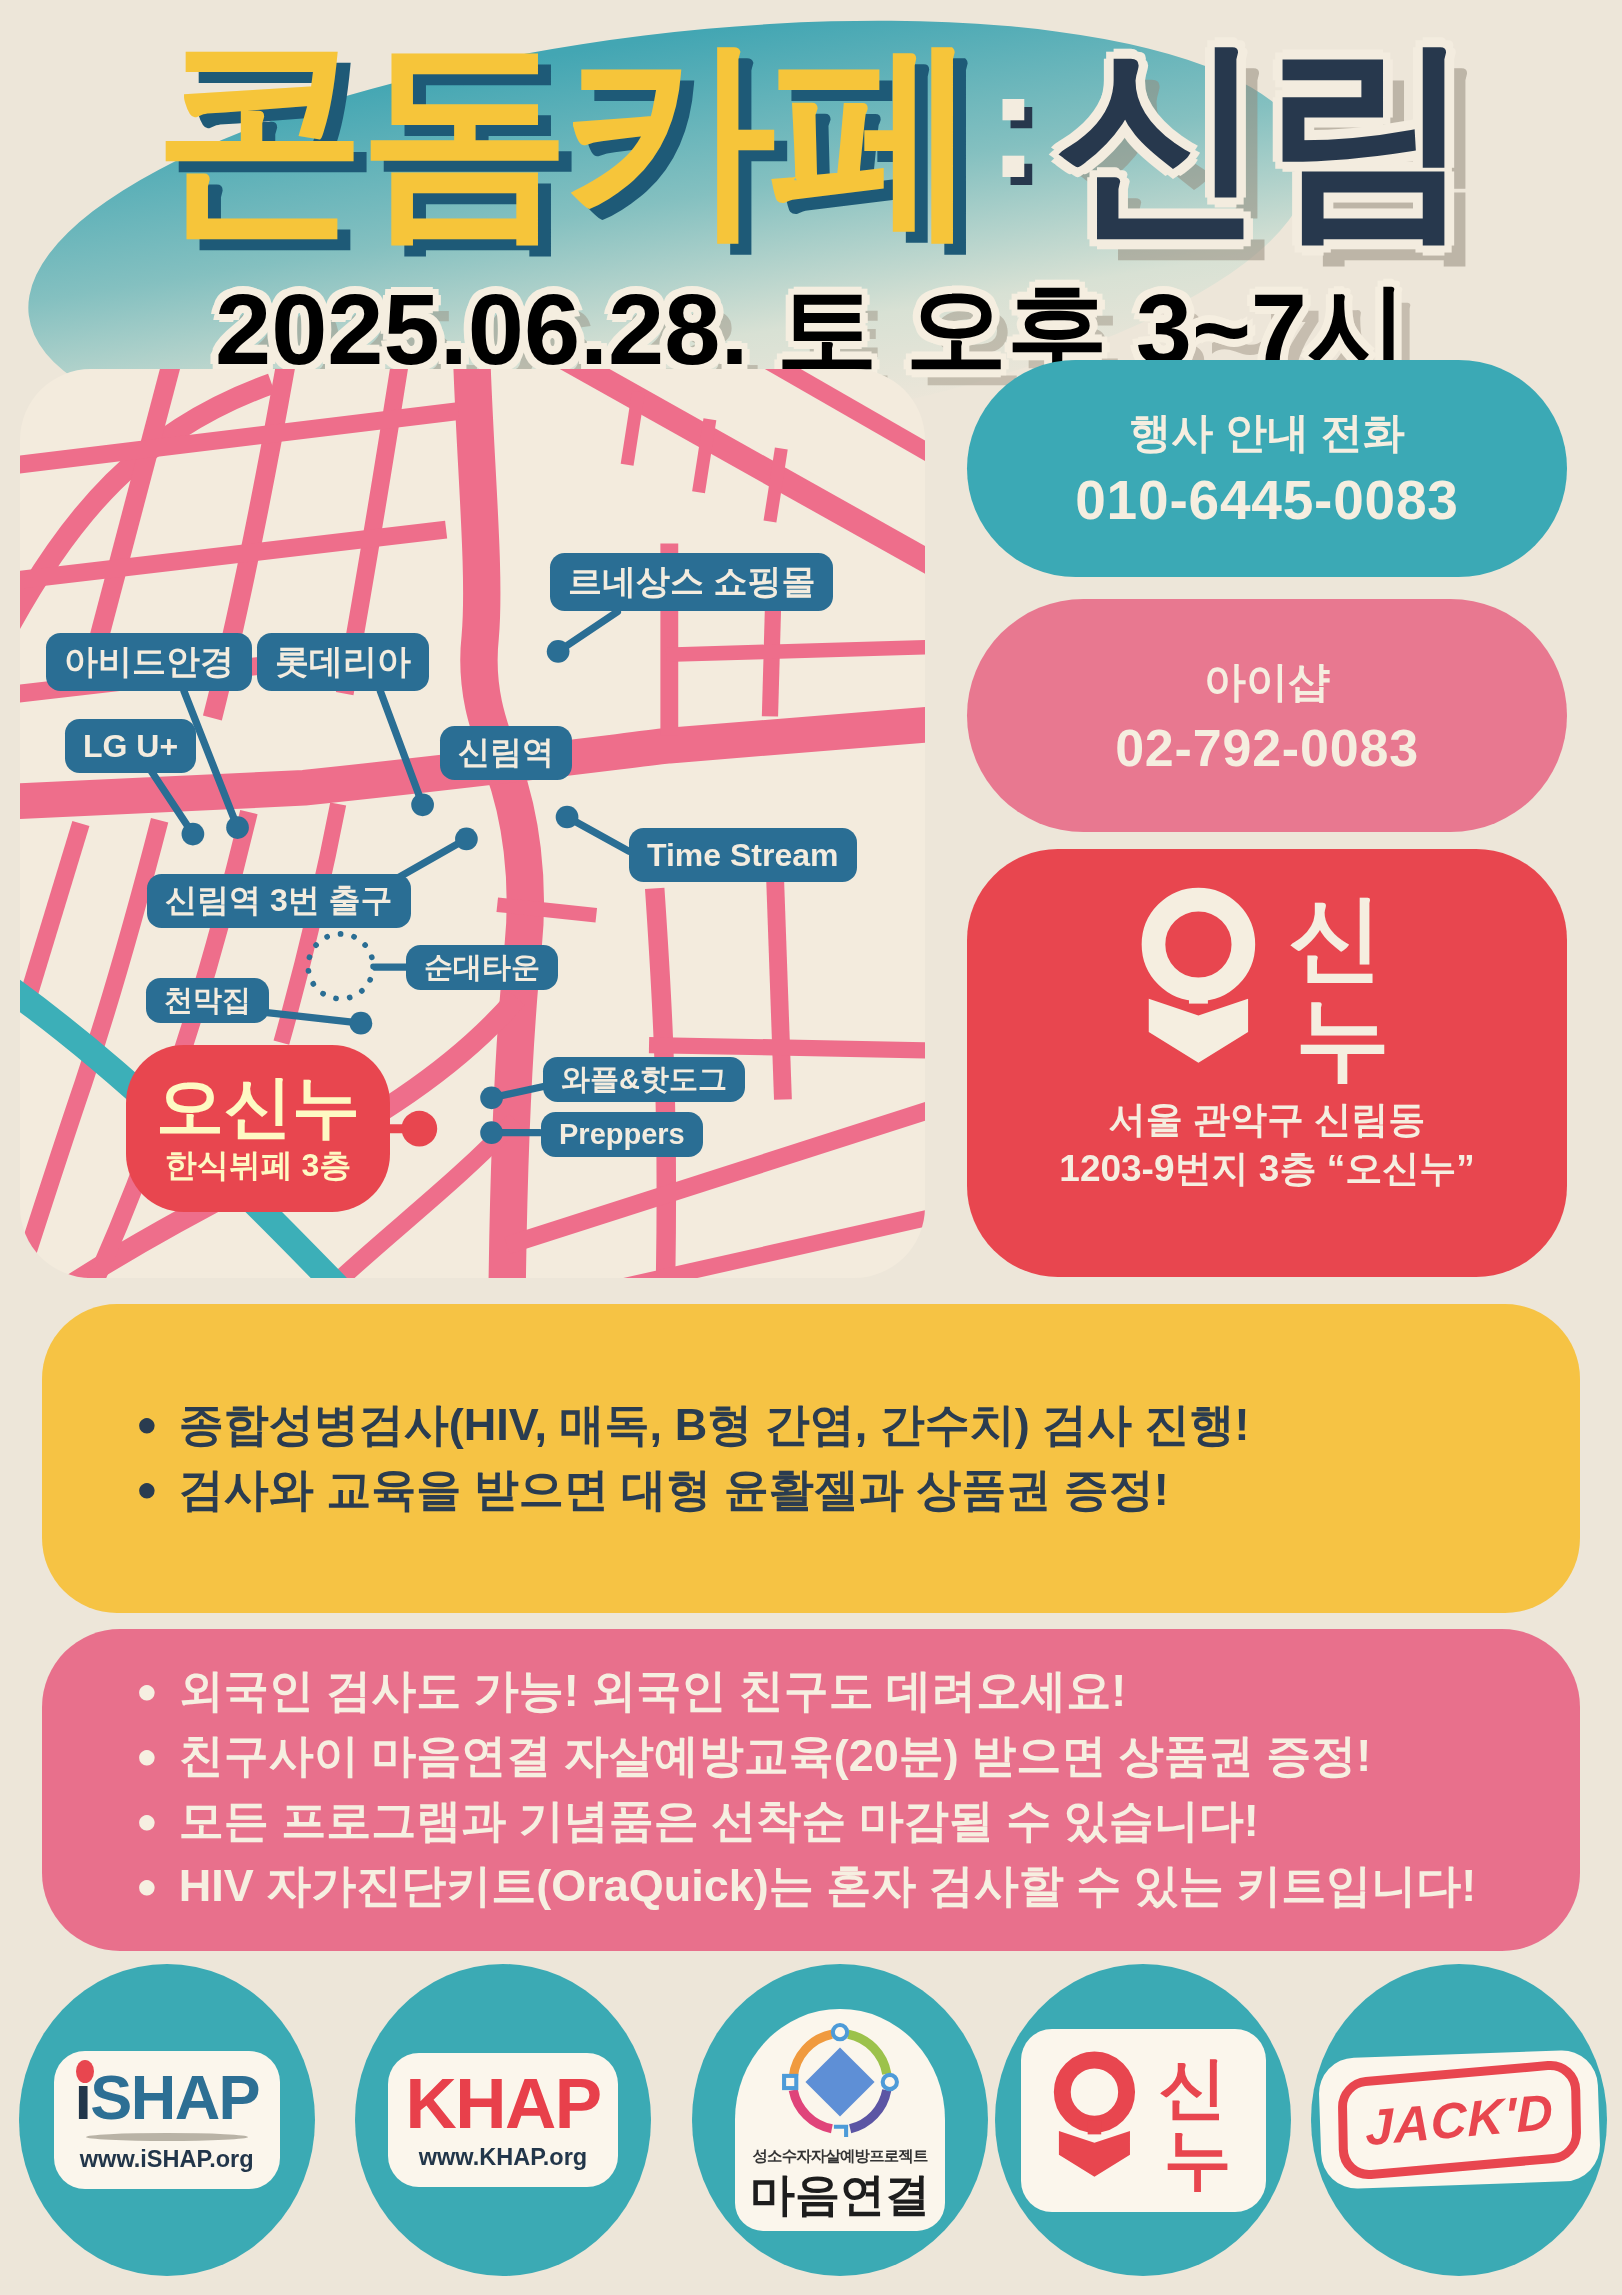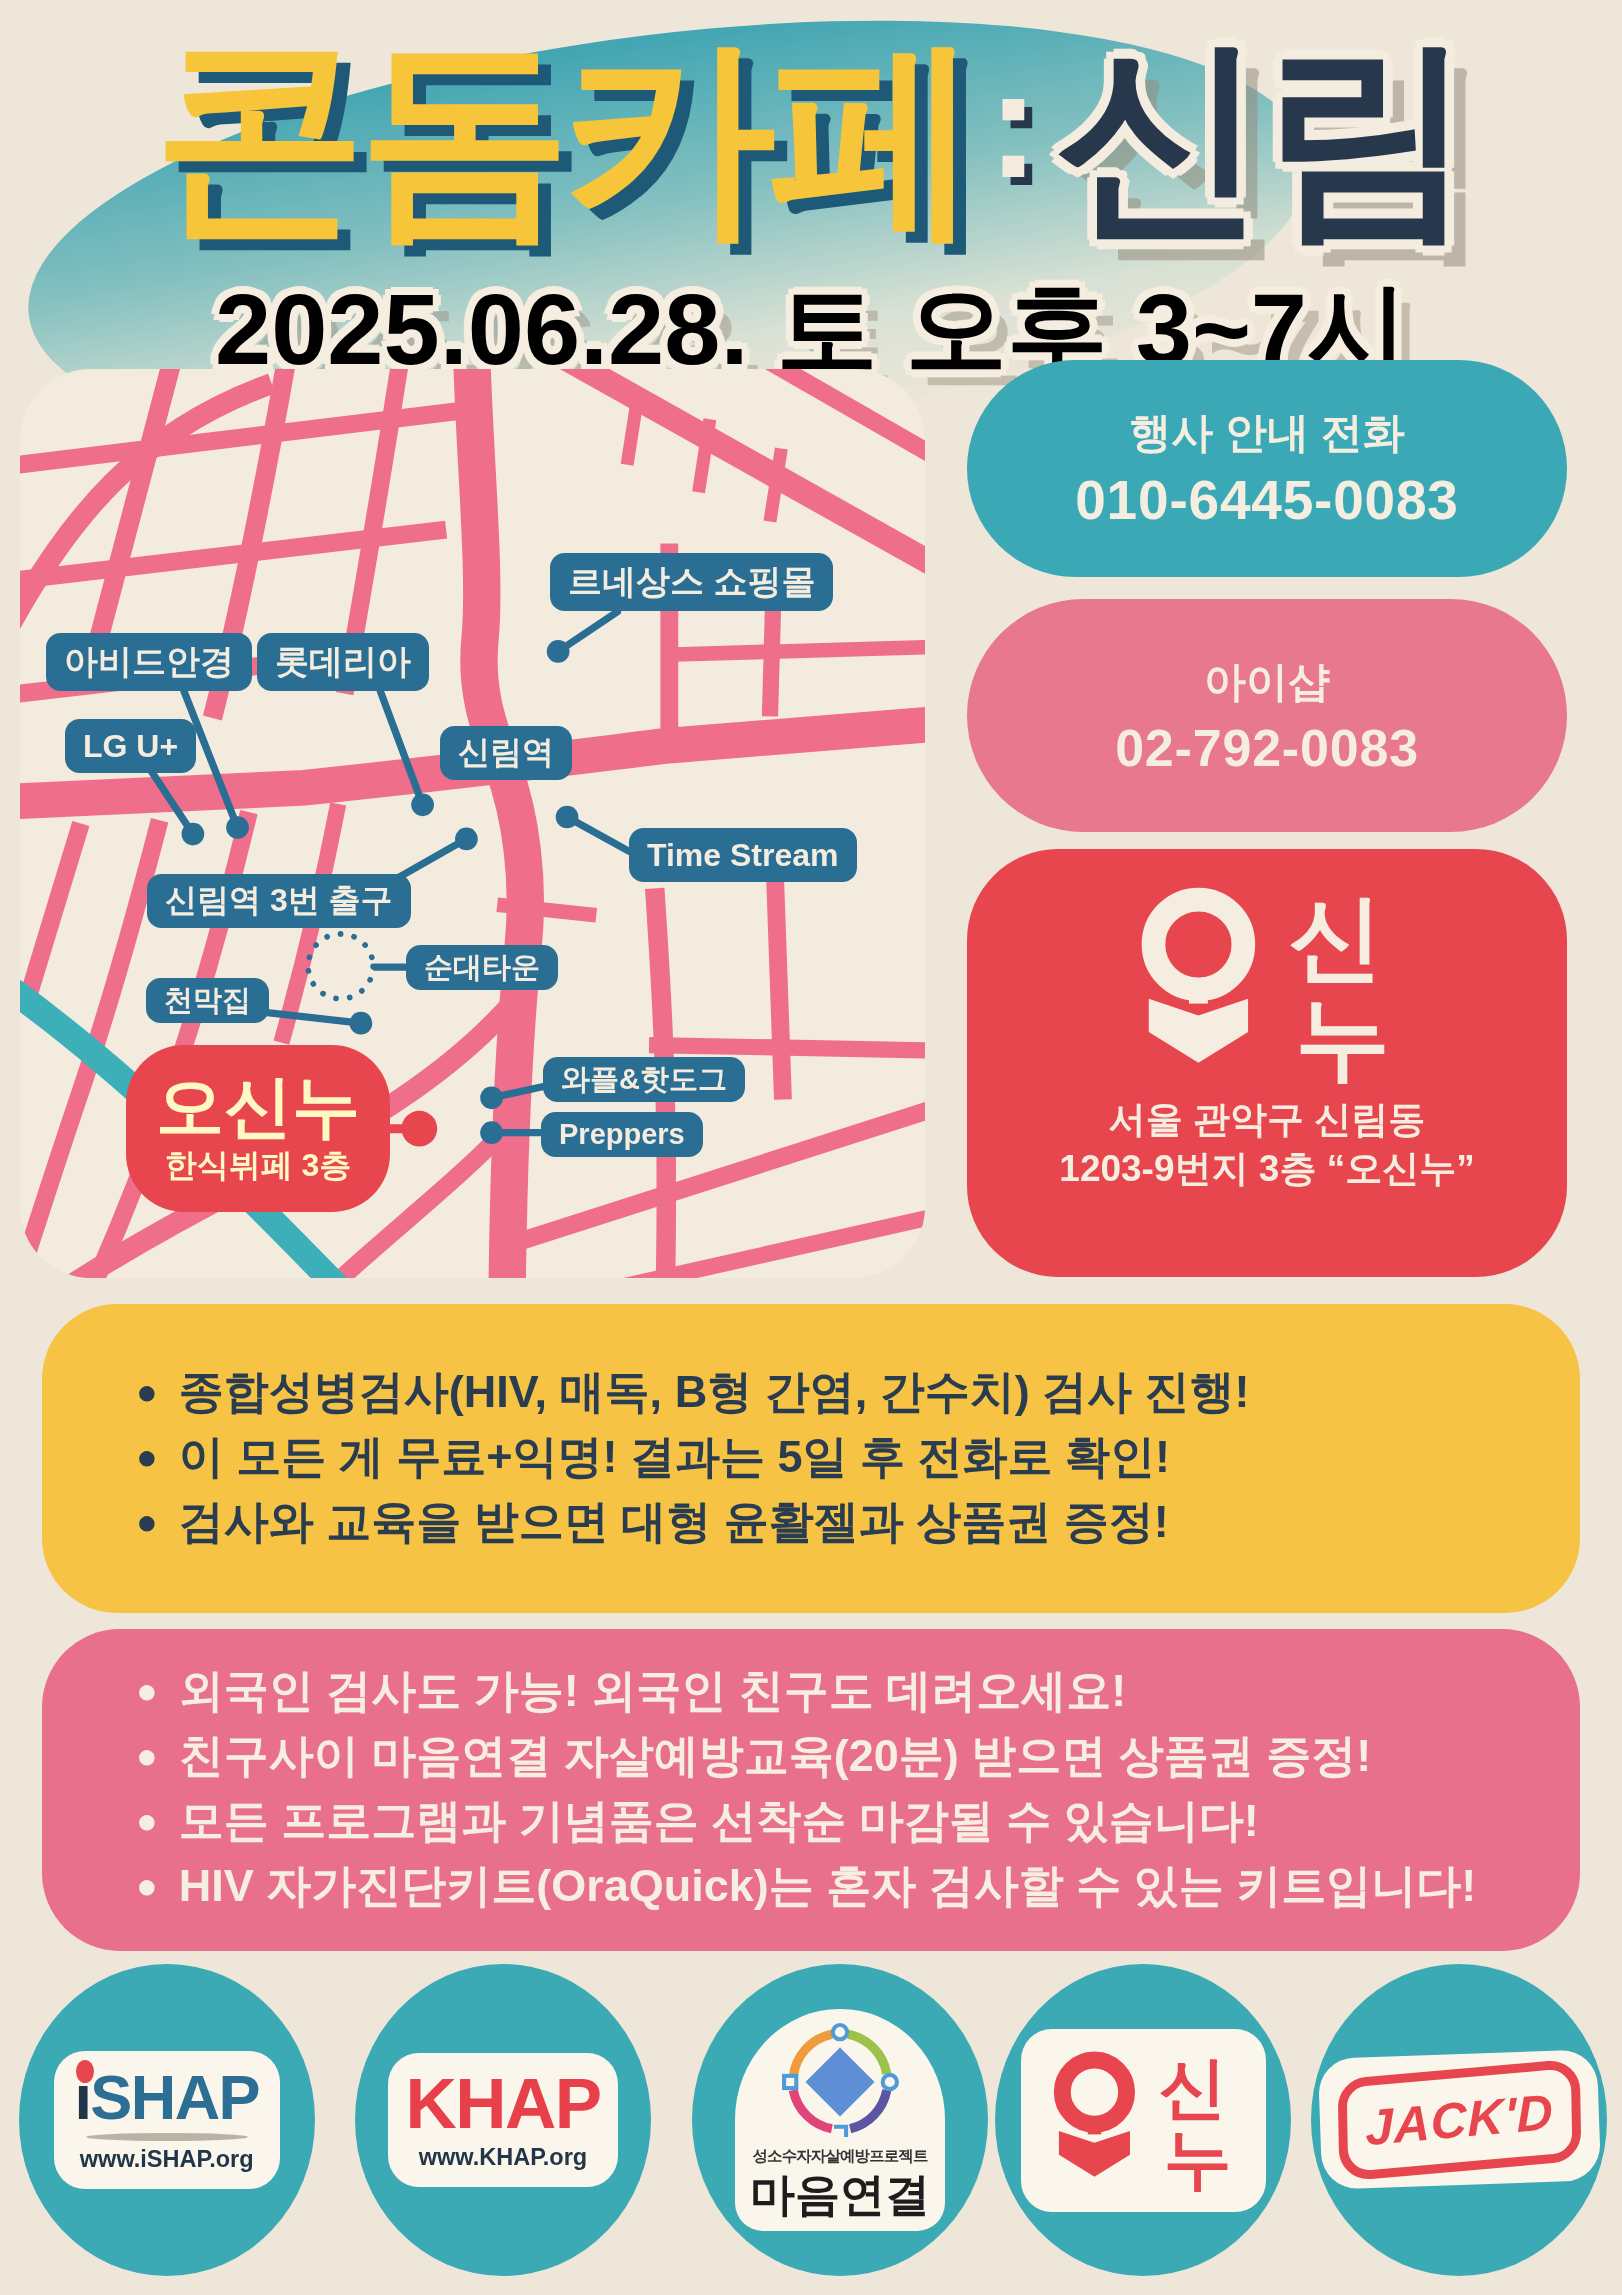--- a/index.html
+++ b/index.html
@@ -240,21 +240,20 @@
   </svg>
   <div class="addr">
     <div>서울 관악구 신림동</div>
     <div>1203-9번지 3층 “오신누”</div>
   </div>
 </div>
 
 <div class="abs info info-yellow">
   <ul>
     <li>종합성병검사(HIV, 매독, B형 간염, 간수치) 검사 진행!</li>
-    <li>이 모든 게 무료+익명! 결과는 5일 후 전화로 확인!</li>
     <li>검사와 교육을 받으면 대형 윤활젤과 상품권 증정!</li>
   </ul>
 </div>
 <div class="abs info info-pinkbox">
   <ul>
     <li>외국인 검사도 가능! 외국인 친구도 데려오세요!</li>
     <li>친구사이 마음연결 자살예방교육(20분) 받으면 상품권 증정!</li>
     <li>모든 프로그램과 기념품은 선착순 마감될 수 있습니다!</li>
     <li>HIV 자가진단키트(OraQuick)는 혼자 검사할 수 있는 키트입니다!</li>
   </ul>

